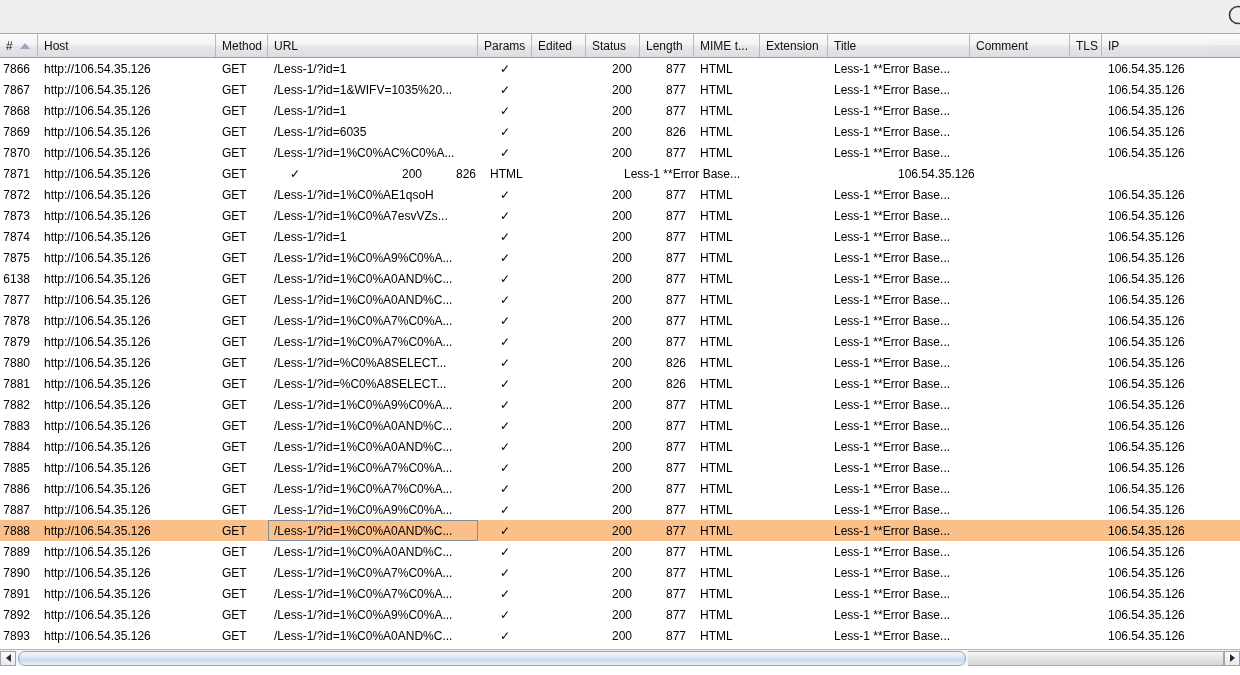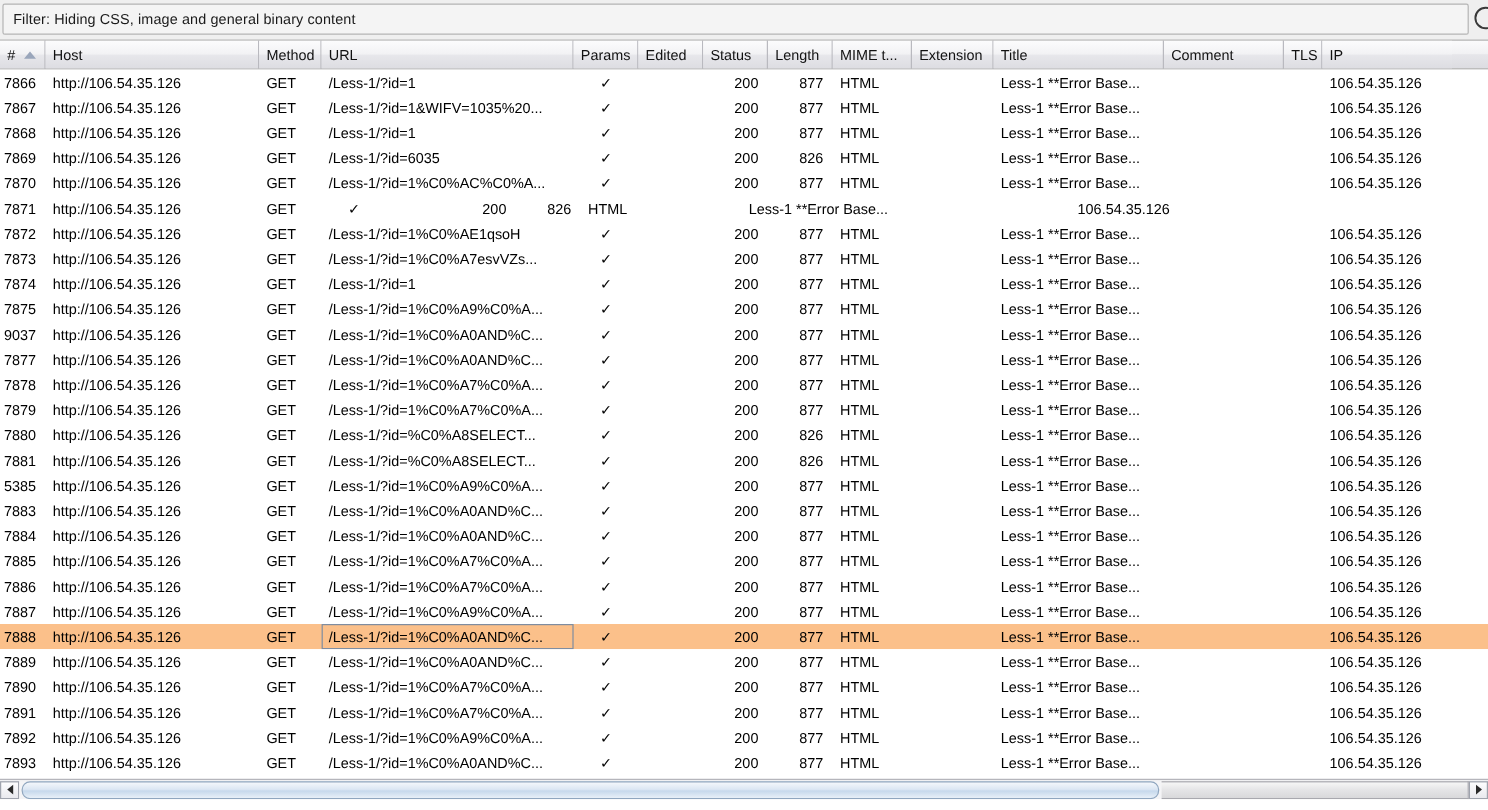--- a/index.html
+++ b/index.html
@@ -177,23 +177,20 @@
     width: 1240px; height: 9px;
     background: #ffffff;
   }
 </style>
 </head>
 <body>
 
 <div id="app">
 
   <div class="filter-bar">
-    <div class="filter-box" title="Filter">
-      <span class="filter-text">Filter: Hiding CSS, image and general binary content</span>
-    </div>
     <div class="filter-search-icon">
       <svg width="24" height="24" viewBox="0 0 24 24">
         <circle cx="11" cy="11" r="8.5" fill="none" stroke="#3a3a3a" stroke-width="1.6"></circle>
         <line x1="17" y1="17" x2="22" y2="22" stroke="#3a3a3a" stroke-width="1.8"></line>
       </svg>
     </div>
   </div>
 
   <div class="tbl-header" id="tbl-header">
       <div class="th" style="width: 38px; flex: 0 0 38px;">
@@ -674,21 +671,21 @@
         </div>
         <div class="td" style="width: 32px; flex: 0 0 32px;">
           <span></span>
         </div>
         <div class="td" style="width: 108px; flex: 0 0 108px;">
           <span>106.54.35.126</span>
         </div>
       </div>
       <div class="row">
         <div class="td num" style="width: 38px; flex: 0 0 38px;">
-          <span>9037</span>
+          <span>6138</span>
         </div>
         <div class="td" style="width: 178px; flex: 0 0 178px;">
           <span>http://106.54.35.126</span>
         </div>
         <div class="td" style="width: 52px; flex: 0 0 52px;">
           <span>GET</span>
         </div>
         <div class="td" style="width: 210px; flex: 0 0 210px;">
           <span>/Less-1/?id=1%C0%A0AND%C...</span>
         </div>
@@ -938,21 +935,21 @@
         </div>
         <div class="td" style="width: 32px; flex: 0 0 32px;">
           <span></span>
         </div>
         <div class="td" style="width: 108px; flex: 0 0 108px;">
           <span>106.54.35.126</span>
         </div>
       </div>
       <div class="row">
         <div class="td num" style="width: 38px; flex: 0 0 38px;">
-          <span>5385</span>
+          <span>7882</span>
         </div>
         <div class="td" style="width: 178px; flex: 0 0 178px;">
           <span>http://106.54.35.126</span>
         </div>
         <div class="td" style="width: 52px; flex: 0 0 52px;">
           <span>GET</span>
         </div>
         <div class="td" style="width: 210px; flex: 0 0 210px;">
           <span>/Less-1/?id=1%C0%A9%C0%A...</span>
         </div>

